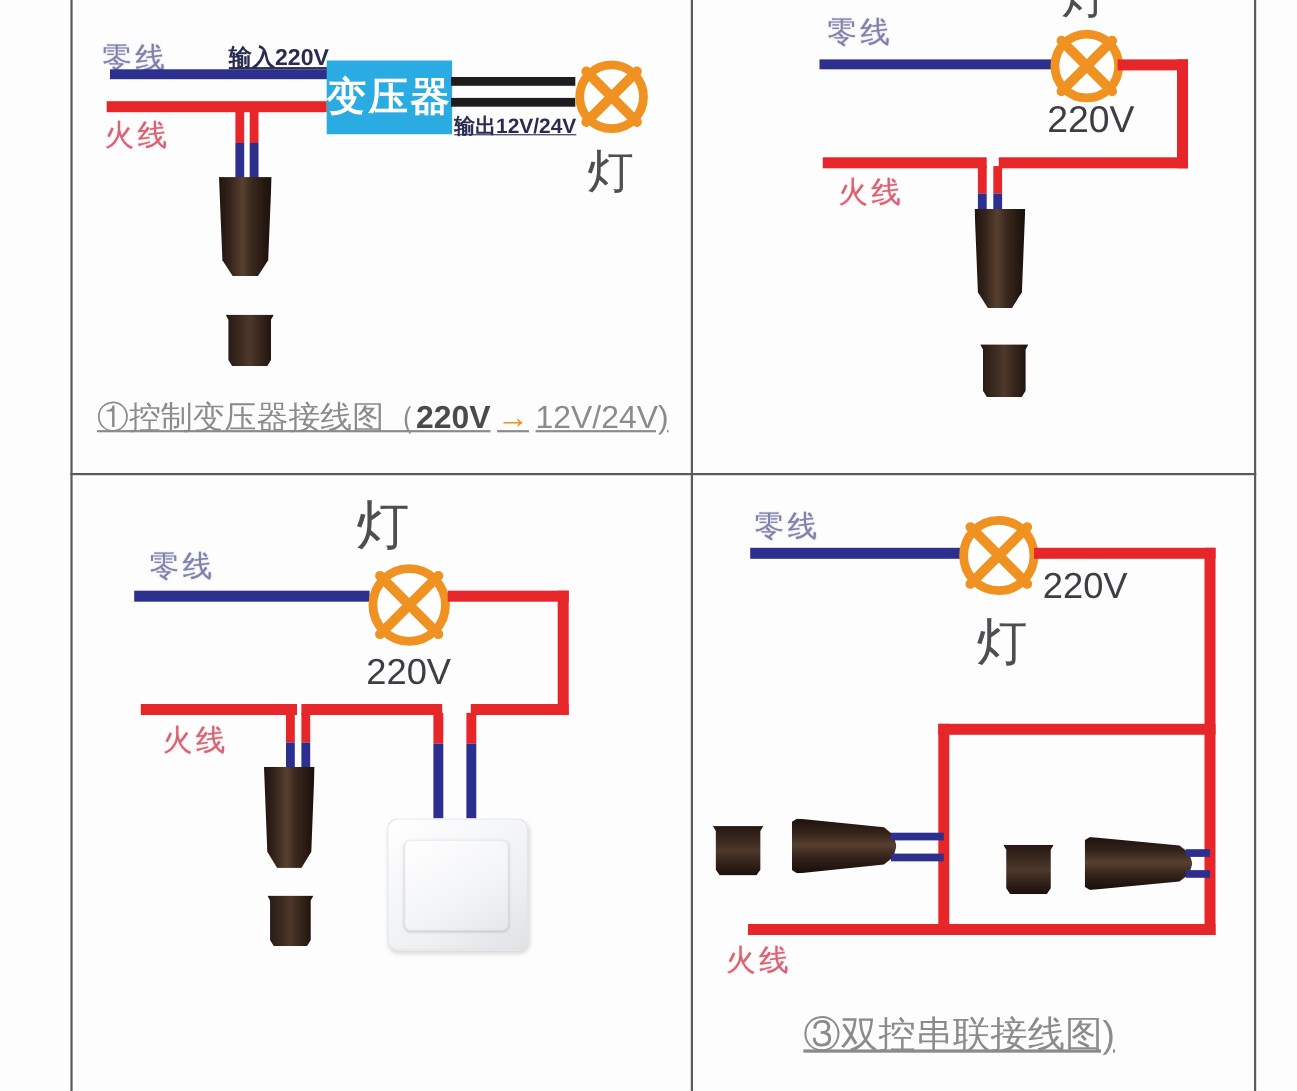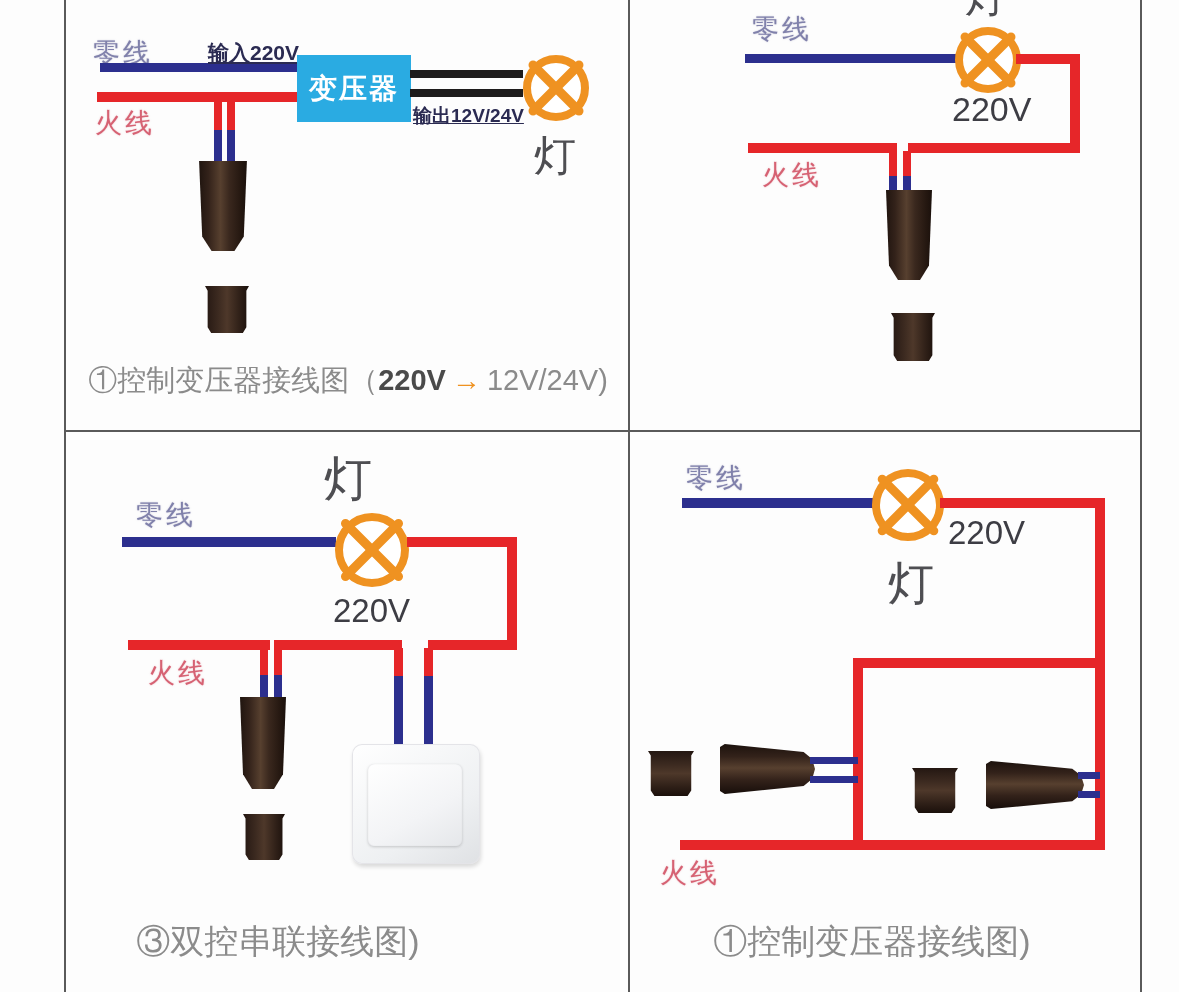--- a/index.html
+++ b/index.html
@@ -15,21 +15,21 @@
   .black { background:var(--black-wire,#1e1c1c); }
   
   .frame { position:absolute; background:var(--divider,#5a5a5a); }
   
   .lbl { position:absolute; white-space:nowrap; line-height:1; }
   .lbl-n { color:var(--neutral-label,#8081ab); letter-spacing:3px; text-shadow:0 0 1.5px rgba(125,125,165,.55); }
   .lbl-l { color:var(--live-label,#d66273); letter-spacing:3px; text-shadow:0 0 1.5px rgba(214,98,115,.5); }
   .lbl-navy { color:var(--navy-label,#2b2b52); font-weight:bold;text-decoration:underline; }
   .v220 { color:var(--text-dark,#3d3d44); }
   .lamp-lbl { color:#4e4e52; }
-  .caption { position:absolute; color:var(--caption-gray,#8b8b8b); text-align:center; line-height:1; }
+  .caption { position:absolute; color:var(--caption-gray,#8b8b8b); text-align:center; line-height:1;text-decoration:underline; }
   .cap-bold { color:#4a4a4a; font-weight:bold; }
   .cap-arrow { color:var(--lamp-orange,#ef9221); font-weight:bold; padding:0 6px; }
   
   .lamp { position:absolute; border-radius:50%; border:8px solid var(--lamp-orange,#ef9221); background:#fff; box-sizing:border-box; }
   .xbar { position:absolute; left:50%; top:50%; height:9px; border-radius:5px; background:var(--lamp-orange,#ef9221); }
   .xbar.a { transform:translate(-50%,-50%) rotate(45deg); }
   .xbar.b { transform:translate(-50%,-50%) rotate(-45deg); }
   
   .transformer {
     position:absolute; background:var(--transformer-blue,#2aabe2);
@@ -72,21 +72,21 @@
 
   <div class="frame" style="left:64px; top:0; width:2px; height:992px;"></div>
   <div class="frame" style="left:1140px; top:0; width:2px; height:992px;"></div>
   <div class="frame" style="left:628px; top:0; width:2px; height:992px;"></div>
   <div class="frame" style="left:64px; top:430px; width:1078px; height:2px;"></div>
 
   <div class="lbl lbl-n" style="left:93px; top:40px; font-size:27px;">零线</div>
   <div class="wire blue" style="left:100px; top:63px; width:198px; height:9px;"></div>
   <div class="lbl lbl-navy" style="left:208px; top:42px; font-size:21px;">输入220V</div>
 
-  <div class="transformer" style="left:297px; top:55px; width:114px; height:67px; font-size:28px;">
+  <div class="transformer" style="left:297px; top:55px; width:114px; height:67px; font-size:36px;">
     <span>变压器</span>
   </div>
 
   <div class="wire red" style="left:97px; top:92px; width:200px; height:10px;"></div>
   <div class="lbl lbl-l" style="left:95px; top:110px; font-size:27px;">火线</div>
 
   <div class="wire red" style="left:214px; top:100px; width:8px; height:30px;"></div>
   <div class="wire blue" style="left:214px; top:130px; width:8px; height:36px;"></div>
   <div class="wire red" style="left:227px; top:100px; width:8px; height:30px;"></div>
   <div class="wire blue" style="left:227px; top:130px; width:8px; height:36px;"></div>
@@ -162,21 +162,20 @@
   <div class="wire red" style="left:394px; top:648px; width:9px; height:28px;"></div>
   <div class="wire blue" style="left:394px; top:676px; width:9px; height:68px;"></div>
 
   <div class="cone-v" style="left:238px; top:697px; width:50px; height:92px;"></div>
   <div class="cup-v" style="left:243px; top:814px; width:42px; height:46px;"></div>
 
   <div class="wall-switch" style="left:352px; top:744px; width:128px; height:120px;">
     <div class="rocker" style="left:16px; top:20px; width:94px; height:82px;"></div>
   </div>
 
-  <div class="caption" style="left:78px; top:924px; width:400px; font-size:34px;">③双控串联接线图)</div>
 
   <div class="lbl lbl-n" style="left:686px; top:465px; font-size:27px;">零线</div>
   <div class="wire blue" style="left:682px; top:498px; width:192px; height:10px;"></div>
 
   <div class="lamp" style="left:872px; top:469px; width:72px; height:72px;">
     <div class="xbar a" style="width:82px;"></div>
     <div class="xbar b" style="width:82px;"></div>
   </div>
   <div class="lbl v220" style="left:948px; top:516px; font-size:33px;">220V</div>
   <div class="lbl lamp-lbl" style="left:888px; top:560px; font-size:46px;">灯</div>
@@ -193,15 +192,15 @@
   <div class="wire blue" style="left:810px; top:757px; width:48px; height:7px;"></div>
   <div class="wire blue" style="left:810px; top:776px; width:48px; height:7px;"></div>
 
   <div class="cup-h" style="left:912px; top:768px; width:46px; height:45px;"></div>
   <div class="cone-h" style="left:986px; top:761px; width:98px; height:48px;"></div>
   <div class="wire blue" style="left:1078px; top:772px; width:22px; height:7px;"></div>
   <div class="wire blue" style="left:1078px; top:791px; width:22px; height:7px;"></div>
 
   <div class="lbl lbl-l" style="left:660px; top:860px; font-size:27px;">火线</div>
 
-  <div class="caption" style="left:672px; top:924px; width:400px; font-size:34px;">①控制变压器接线图)</div>
+  <div class="caption" style="left:672px; top:924px; width:400px; font-size:34px;">③双控串联接线图)</div>
 
 </div>
 
 </body></html>

